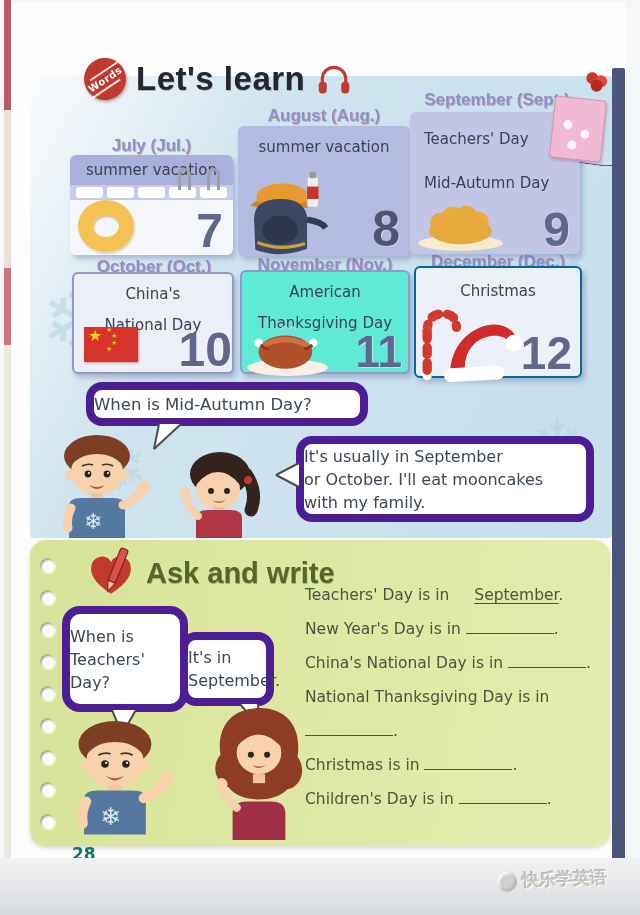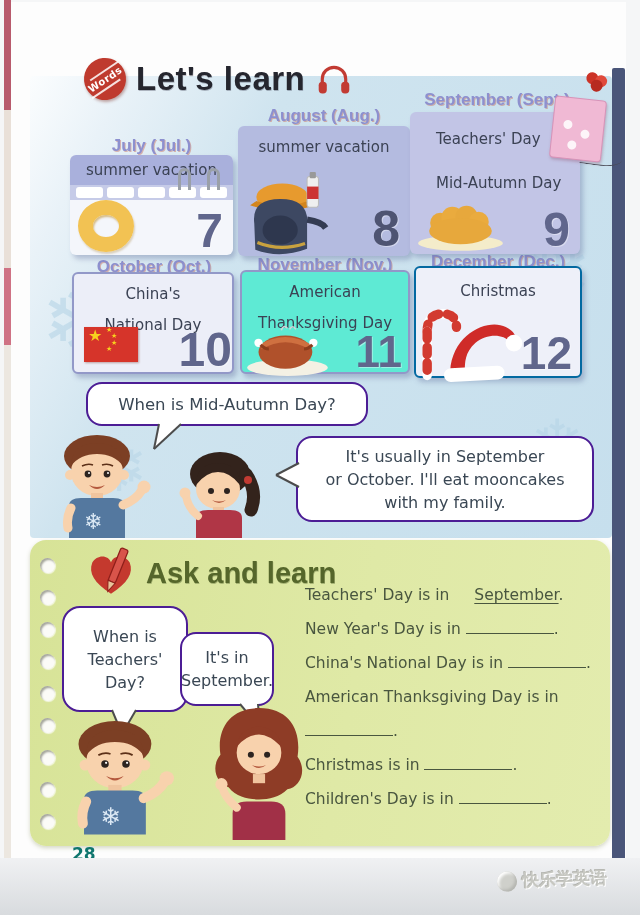--- a/index.html
+++ b/index.html
@@ -42,21 +42,21 @@
   .ring-binder { position:absolute; width:13px; height:22px; border:3px solid #9aa0a8; border-bottom:none;
     border-radius:8px 8px 0 0; top:13px; }
   .swim-ring { position:absolute; left:8px; bottom:3px; width:56px; height:52px; border-radius:50%;
     border:15px solid #f2c253; box-shadow:inset 1px 2px 2px rgba(190,140,40,.55), 1px 2px 2px rgba(160,120,40,.3); }
 
   
   .card.aug { left:238px; top:126px; width:172px; height:130px; background:#b4bbe0; }
   .card.aug .cap { padding-top:12px; }
   
   .card.sep { left:410px; top:112px; width:170px; height:142px; background:#c2c5e6; overflow:visible; }
-  .card.sep .cap { text-align:left; padding-left:26px; }
+  .card.sep .cap { text-align:left; padding-left:14px; }
   .gift { position:absolute; right:-24px; top:-14px; width:52px; height:62px; background:#f0b9d4;
     border:1px solid #d893b8; border-radius:4px; transform:rotate(6deg); box-shadow:1px 2px 3px rgba(150,90,120,.4); }
   .gift i { position:absolute; width:9px; height:9px; border-radius:50%; background:#fff; opacity:.85; }
   .flower { position:absolute; right:-4px; top:-28px; width:26px; height:20px; }
   .flower b { position:absolute; width:12px; height:12px; border-radius:50%; background:#cc3327; }
   .flower b:nth-child(2){ left:9px; top:2px; background:#e04a3c; }
   .flower b:nth-child(3){ left:5px; top:7px; background:#b72a20; }
   .gift-string { position:absolute; right:-42px; top:40px; width:42px; height:14px;
     border-bottom:1.5px solid #4a4a55; border-radius:0 0 60% 0; transform:rotate(8deg); }
 
@@ -65,22 +65,22 @@
   .card.nov { left:240px; top:270px; width:170px; height:104px; background:#5eead4; border:2px solid #9298c8; }
   .card.dec { left:414px; top:266px; width:168px; height:112px; background:#eef0f9; border:2px solid #0369a1; overflow:visible; }
   .card.oct .cap, .card.nov .cap { padding-top:10px; line-height:21px; }
   .card.dec .cap { padding-top:14px; }
 
   .china-flag { position:absolute; left:10px; bottom:10px; width:54px; height:35px; background:#d6342a;
     box-shadow:1px 1px 2px rgba(120,40,30,.4); }
   .china-flag span { position:absolute; color:#f7d11e; line-height:1; }
 
   
-  .bubble { position:absolute; background:#fff; border:2px solid #4c1d95; border-radius:16px;
-    color:#3a4754; font-size:16.5px; display:flex; flex-direction:column; align-items:center; justify-content:center;
+  .bubble { position:absolute; background:#fff; border:8px solid #4c1d95; border-radius:16px;
+    color:#3a4754; font-size:16.5px; display:flex; flex-direction:column; align-items:flex-start; justify-content:center;
     text-align:center; line-height:23px; }
   .tail { position:absolute; }
 
   
   .green-panel { position:absolute; left:30px; top:540px; width:580px; height:306px; border-radius:16px;
     background:linear-gradient(100deg,#d7e397 0%,#dfe9a6 55%,#e3ecae 100%); box-shadow:0 2px 4px rgba(120,130,70,.3); }
   .hole { position:absolute; left:40px; width:15px; height:15px; border-radius:50%; background:#fbfbf7;
     box-shadow:inset 1.5px 2px 2px rgba(110,112,96,.6), 1px 1px 1px rgba(255,255,255,.7); }
 
   .ask-header { position:absolute; left:84px; top:546px; display:flex; align-items:center; gap:8px; }
@@ -304,21 +304,21 @@
   <div class="hole" style="top:814px;"></div>
 
   <div class="ask-header">
     <svg width="54" height="54" viewBox="0 0 52 52">
       <path d="M26 46 C10 36 4 26 8 16 C12 8 24 8 26 16 C28 8 40 8 44 16 C48 26 42 36 26 46Z" fill="#c4392e"></path>
       <g transform="rotate(22 30 24)">
         <rect x="27" y="1" width="7.5" height="34" rx="2" fill="#d8544a" stroke="#8e1f1a" stroke-width="1.2"></rect>
         <polygon points="27,35 34.5,35 30.8,45" fill="#e8c49a" stroke="#8e1f1a" stroke-width="1"></polygon>
       </g>
     </svg>
-    <div class="ask-title">Ask and learn</div>
+    <div class="ask-title">Ask and write</div>
   </div>
 
   <div class="bubble" style="left:62px;top:606px;width:126px;height:106px;font-size:16px;border-radius:18px;">
     <span>When is</span>
     <span>Teachers'</span>
     <span>Day?</span>
   </div>
   <svg class="tail" style="left:110px;top:709px;" width="30" height="26">
     <polygon points="12,25 2,1 26,1" fill="#fff"></polygon>
     <polyline points="12,25 2,1" stroke="#4c4c4c" stroke-width="2" fill="none"></polyline>
@@ -372,21 +372,21 @@
     <div class="s-line" style="top:0;">
       <span>Teachers' Day is in </span><span class="answer">September</span><span>.</span>
     </div>
     <div class="s-line" style="top:34px;">
       <span>New Year's Day is in </span><span class="blank"></span><span>.</span>
     </div>
     <div class="s-line" style="top:68px;">
       <span>China's National Day is in </span><span class="blank" style="width:78px;"></span><span>.</span>
     </div>
     <div class="s-line" style="top:102px;">
-      <span>American Thanksgiving Day is in</span>
+      <span>National Thanksgiving Day is in</span>
     </div>
     <div class="s-line" style="top:136px;">
       <span class="blank"></span><span>.</span>
     </div>
     <div class="s-line" style="top:170px;">
       <span>Christmas is in </span><span class="blank"></span><span>.</span>
     </div>
     <div class="s-line" style="top:204px;">
       <span>Children's Day is in </span><span class="blank"></span><span>.</span>
     </div>

